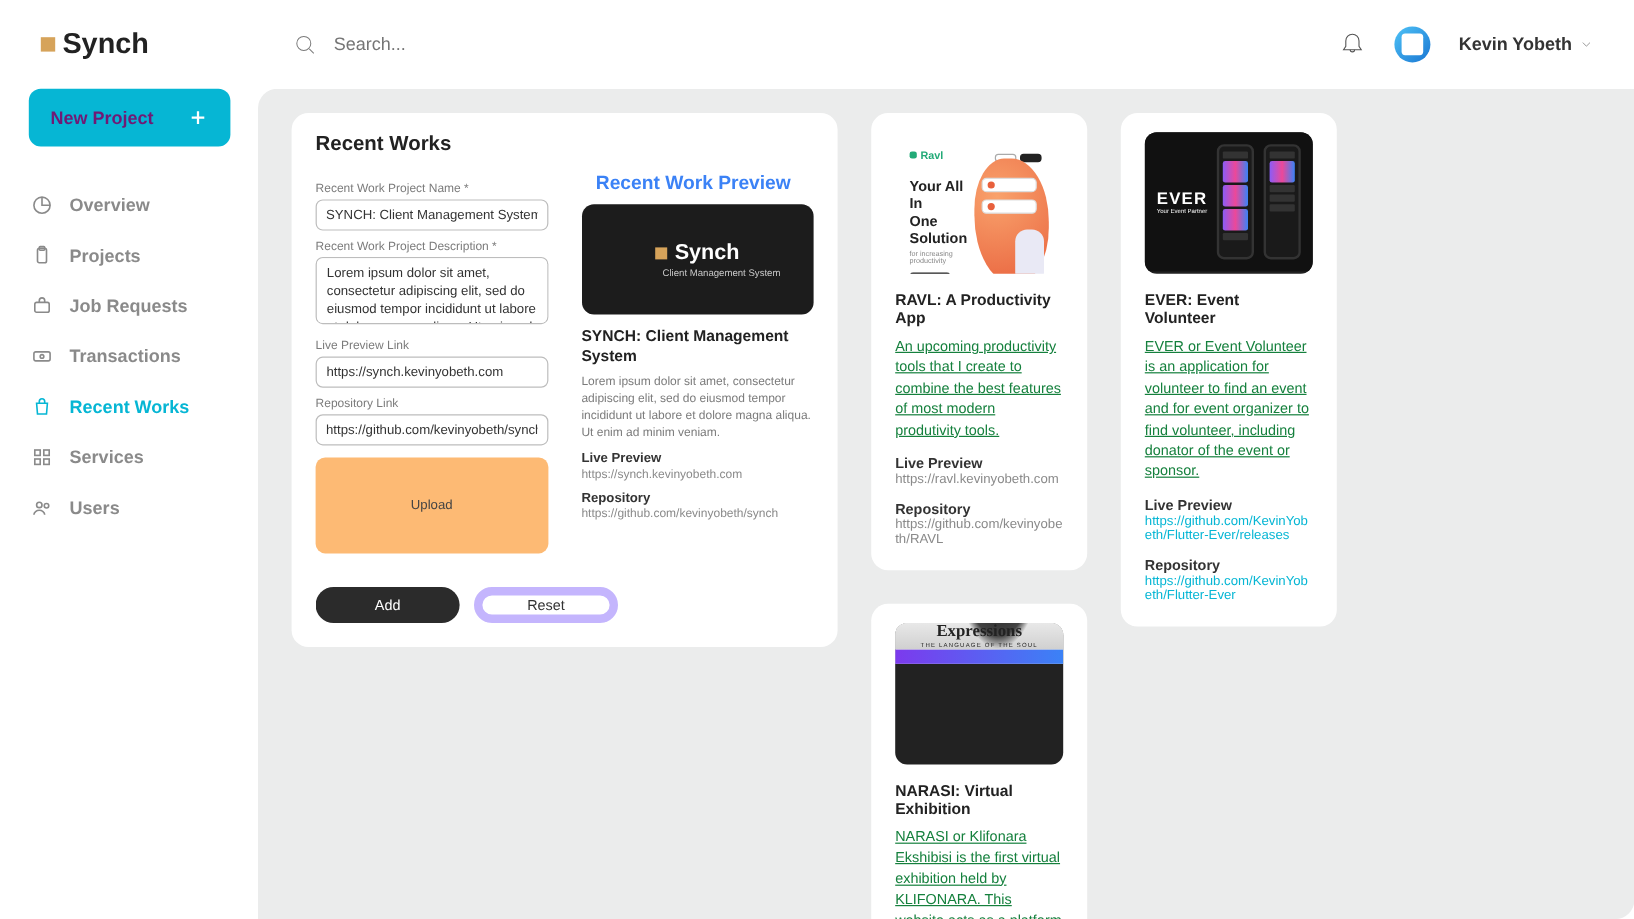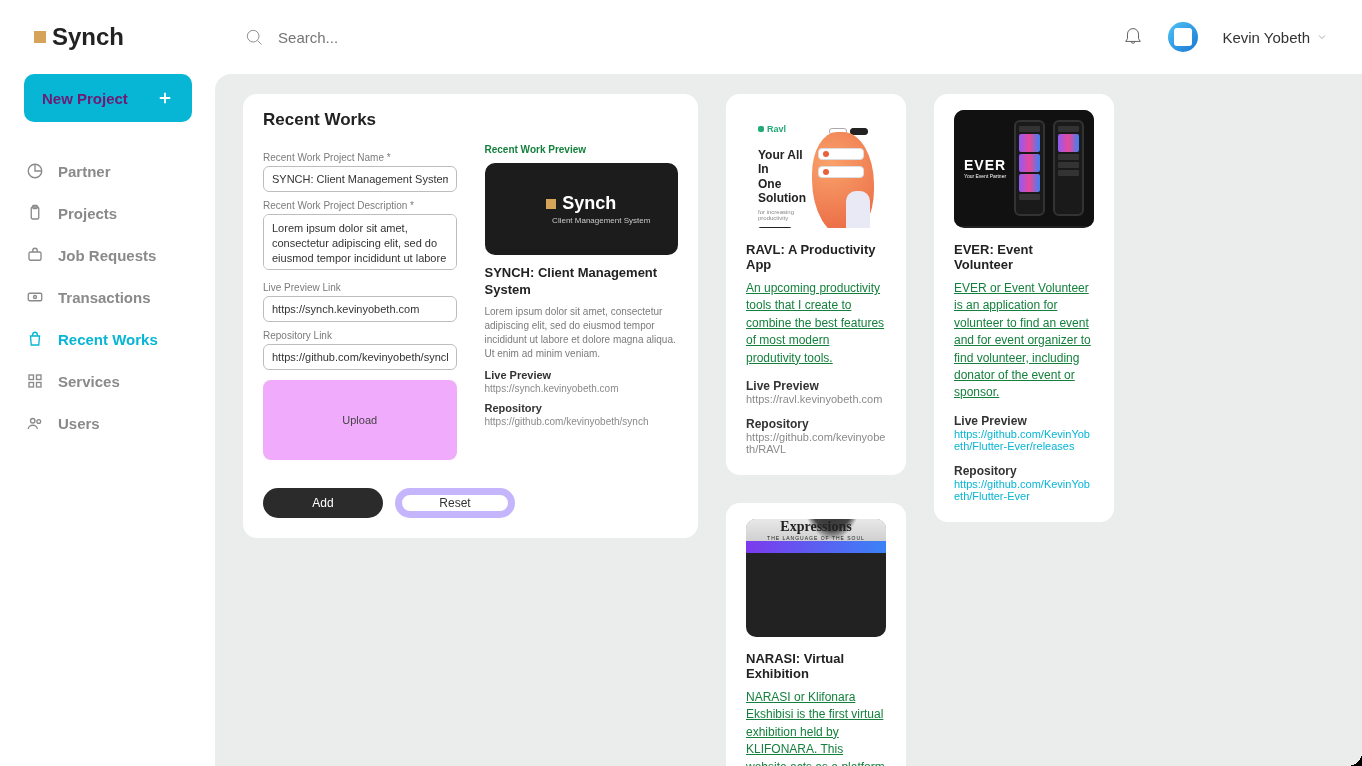--- a/index.html
+++ b/index.html
@@ -4,21 +4,21 @@
 <style>
 * { margin:0; padding:0; box-sizing:border-box; font-family:'Segoe UI',Arial,sans-serif; }
 body { background:#fff; width:1362px; height:766px; overflow:hidden; position:relative; }
 .chrome { position:absolute; inset:0; border-radius:16px; overflow:hidden; background:#fff; }
 .topbar { height:74px; display:flex; align-items:center; padding:0 34px; }
 .logo { display:flex; align-items:center; font-weight:800; font-size:24px; color:#222; gap:6px; }
 .logo-mark { width:12px; height:12px; background:#d6a35a; }
 .search-wrap { margin-left:120px; display:flex; align-items:center; gap:14px; color:#888; }
 .search-wrap svg { width:20px; height:20px; stroke:#7a7a7a; }
 .search-input { border:0; font-size:15px; color:#888; outline:none; width:300px; background:transparent; }
-.top-right { margin-left:auto; display:flex; align-items:center; gap:24px; }
+.top-right { margin-left:auto; display:flex; align-items:center; gap:24px;font-weight:bold; }
 .bell svg { width:22px; height:22px; stroke:#555; }
 .avatar { width:30px; height:30px; border-radius:50%; background:linear-gradient(135deg,#4fc3f7,#1976d2); display:flex; align-items:center; justify-content:center; }
 .avatar-inner { width:18px; height:18px; background:#fff; border-radius:3px; }
 .user-name { font-size:15px; color:#333; display:flex; align-items:center; gap:6px; }
 .user-name svg{ width:12px; height:12px; stroke:#555; }
 .shell { display:flex; height:calc(100% - 74px); }
 .sidebar { width:215px; padding:0 24px; }
 .new-project { width:168px; height:48px; background:#06b6d4; border-radius:10px; color:#701a75; font-weight:700; font-size:15px; display:flex; align-items:center; justify-content:space-between; padding:0 18px; cursor:pointer; }
 .new-project svg { width:18px; height:18px; stroke:#fff; stroke-width:2.5; }
 .nav { margin-top:34px; display:flex; flex-direction:column; gap:12px; }
@@ -27,22 +27,22 @@
 .nav-item svg { width:18px; height:18px; stroke:currentColor; fill:none; stroke-width:1.8; }
 .content { flex:1; background:#ebecec; border-top-left-radius:16px; padding:20px 28px; display:flex; gap:28px; align-items:flex-start; overflow:auto; }
 .card { background:#fff; border-radius:14px; padding:16px 20px 20px; }
 .form-card { width:455px; }
 .form-card h2 { font-size:17px; font-weight:800; color:#222; margin-bottom:14px; }
 .form-row{ display:flex; gap:28px; }
 .form-col { flex:1; min-width:0; }
 .label { font-size:10px; color:#7b7b7b; margin-bottom:3px; margin-top:8px; }
 .text-input { width:100%; border:1px solid #bdbdbd; border-radius:6px; font-size:11px; padding:6px 8px; color:#333; }
 textarea.text-input { height:56px; resize:none; line-height:1.35; }
-.upload { margin-top:10px; height:80px; background:#f0abfc; border-radius:8px; display:flex; align-items:center; justify-content:center; font-size:11px; color:#444; cursor:pointer; }
-.preview-head { font-size:10px; font-weight:800; color:#15803d; margin-bottom:8px; }
+.upload { margin-top:10px; height:80px; background:#fdba74; border-radius:8px; display:flex; align-items:center; justify-content:center; font-size:11px; color:#444; cursor:pointer; }
+.preview-head { font-size:16px; font-weight:800; color:#3b82f6; margin-bottom:8px;margin-left:12px; }
 .preview-img { width:100%; height:92px; border-radius:10px; background:#1c1c1c; display:flex; flex-direction:column; align-items:center; justify-content:center; color:#fff; }
 .preview-img .pi-logo { display:flex; align-items:center; gap:6px; font-weight:800; font-size:18px;}
 .preview-img .pi-logo span.sq{ width:10px; height:10px; background:#d6a35a;}
 .preview-img .pi-sub { font-size:8px; color:#c9c9c9; margin-top:2px; align-self:center; padding-left:40px;}
 .preview-title { font-size:13px; font-weight:800; color:#222; margin-top:10px; line-height:1.3;}
 .preview-desc { font-size:10px; color:#7b7b7b; margin-top:6px; line-height:1.4;}
 .kv-label { font-size:11px; font-weight:700; color:#333; margin-top:8px; }
 .kv-value { font-size:10px; color:#8a8a8a; margin-top:2px; }
 .btn-row { display:flex; gap:12px; margin-top:28px; }
 .btn { flex:0 0 120px; height:30px; border-radius:16px; display:flex; align-items:center; justify-content:center; font-size:12px; cursor:pointer; }
@@ -131,21 +131,21 @@
             <line x1="12" y1="5" x2="12" y2="19"></line>
             <line x1="5" y1="12" x2="19" y2="12"></line>
           </svg>
       </div>
       <div class="nav" id="nav">
           <div class="nav-item">
             <svg viewBox="0 0 24 24">
               <circle cx="12" cy="12" r="9"></circle>
               <path d="M12 3v9h9"></path>
             </svg>
-            <span>Partner</span>
+            <span>Overview</span>
           </div>
           <div class="nav-item">
             <svg viewBox="0 0 24 24">
               <rect x="7" y="4" width="10" height="16" rx="2"></rect>
               <rect x="9" y="2" width="6" height="4" rx="1"></rect>
             </svg>
             <span>Projects</span>
           </div>
           <div class="nav-item">
             <svg viewBox="0 0 24 24">

